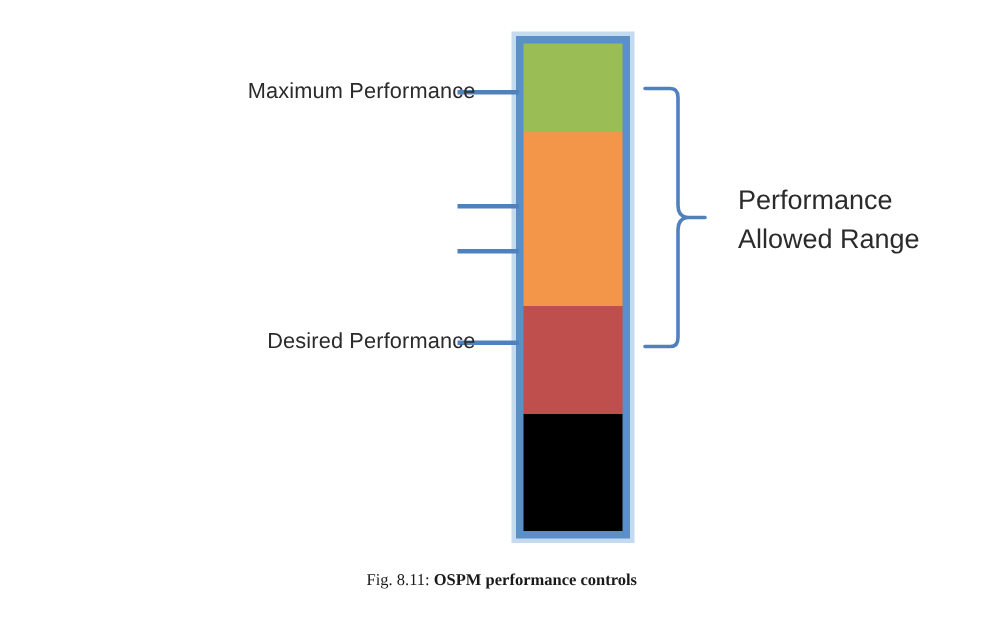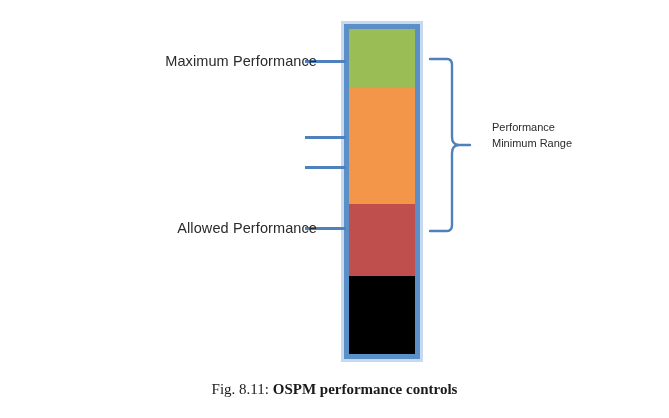--- a/index.html
+++ b/index.html
@@ -94,35 +94,35 @@
     position: absolute;
     left: 420px;
     top: 48px;
     width: 60px;
     height: 200px;
   }
   .range-label {
     position: absolute;
     left: 492px;
     top: 120px;
-    font-size: 11px;
+    font-size: 18px;
     line-height: 1.45;
     color: #2b2b2b;
     white-space: nowrap;
   }
 
   
   .caption {
     position: absolute;
     left: 0;
     top: 381px;
     width: 669px;
     text-align: center;
     font-family: "Liberation Serif", serif;
-    font-size: 15px;
+    font-size: 11px;
     color: #1a1a1a;
   }
   .caption .cap-num { font-weight: normal; }
   .caption .cap-title { font-weight: bold; }
 </style>
 </head>
 <body>
 
 <div id="figure-canvas">
 
@@ -134,38 +134,38 @@
     <div class="bar-seg seg-minimum"></div>
     <div class="bar-seg seg-below"></div>
   </div>
 
   <div class="leader leader-max"></div>
   <div class="leader leader-des"></div>
   <div class="leader leader-tol"></div>
   <div class="leader leader-min"></div>
 
   <div class="callout-label lbl-maximum">Maximum Performance</div>
-  <div class="callout-label lbl-minimum">Allowed Performance</div>
+  <div class="callout-label lbl-minimum">Desired Performance</div>
 
   <svg class="brace-svg" viewBox="0 0 60 200">
     <path d="M 10 11
              L 27 11
              Q 32 11 32 17
              L 32 89
              Q 32 96 38 97
              Q 32 98 32 105
              L 32 177
              Q 32 183 27 183
              L 10 183" fill="none" stroke="#4f81bd" stroke-width="2.4" stroke-linecap="round" stroke-linejoin="round"></path>
     <path d="M 38 97 L 50 97" fill="none" stroke="#4f81bd" stroke-width="2.4" stroke-linecap="round"></path>
   </svg>
 
   <div class="range-label">
     <div>Performance</div>
-    <div>Minimum Range</div>
+    <div>Allowed Range</div>
   </div>
 
   <div class="caption">
     <span class="cap-num">Fig. 8.11:</span>
     <span class="cap-title">OSPM performance controls</span>
   </div>
 
 </div>
 
 </body></html>

